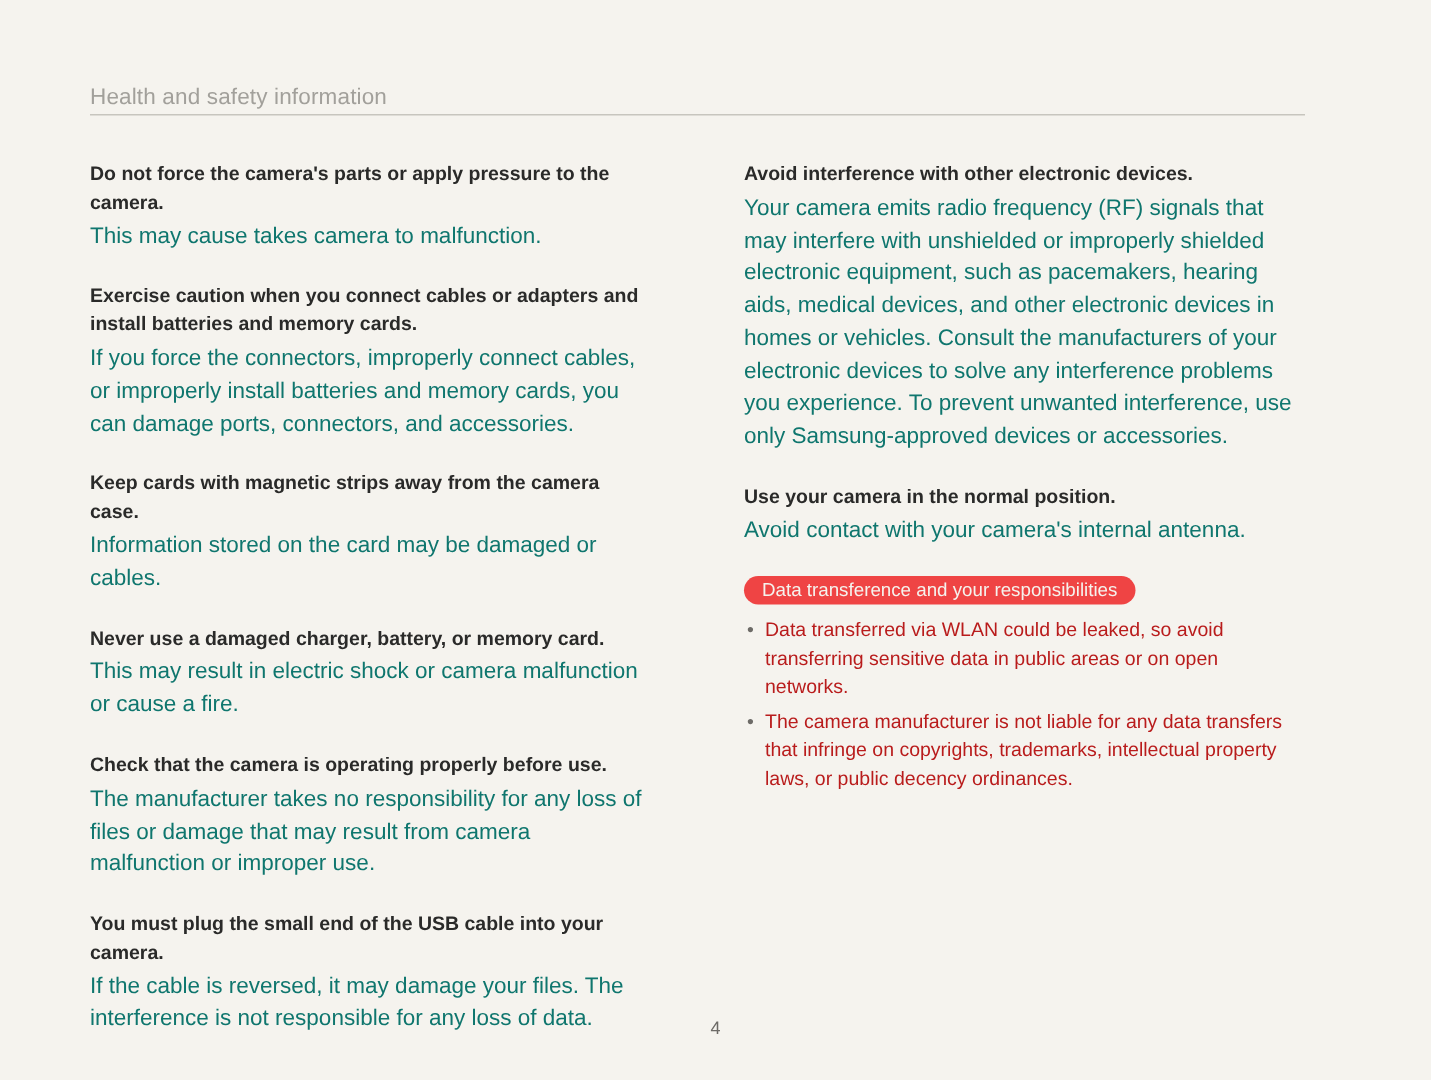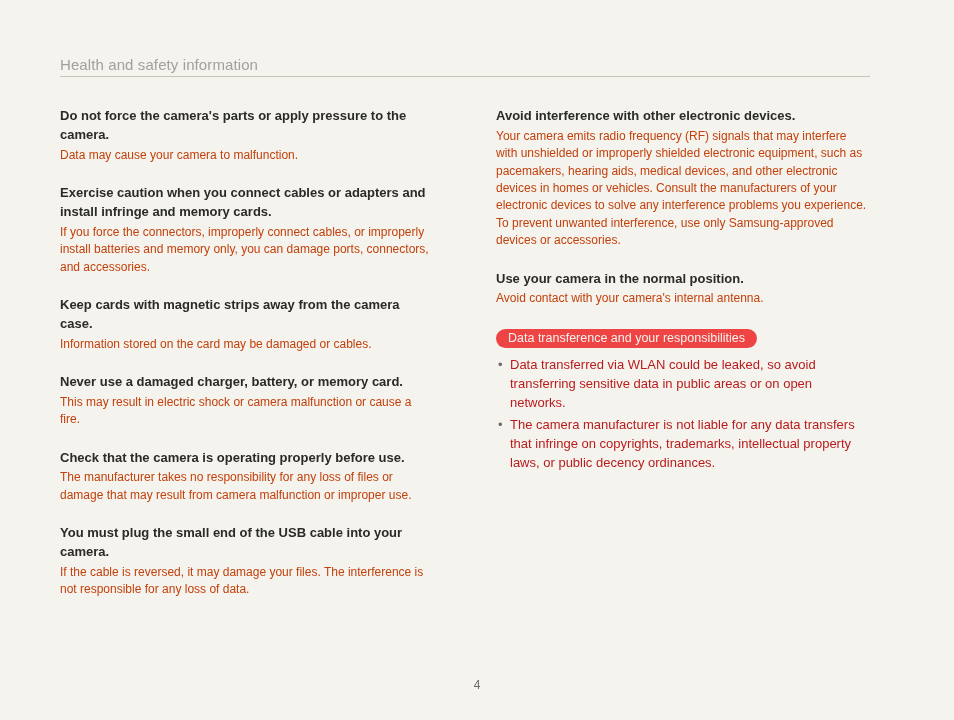--- a/index.html
+++ b/index.html
@@ -44,22 +44,22 @@
     margin-bottom: 20px;
   }
   .section-heading {
     font-size: 13px;
     color: #2a2a29;
     font-weight: 600;
     line-height: 1.45;
     margin: 0 0 2px 0;
   }
   .section-body {
-    font-size: 12px;
-    color: #c2410c;
+    font-size: 15px;
+    color: #0f766e;
     font-weight: 300;
     line-height: 1.45;
     margin: 0;
   }
   .tag-heading {
     display: inline-block;
     background: #ef4444;
     color: #f5f3ee;
     border-radius: 11px;
     padding: 2px 12px 3px 12px;
@@ -106,26 +106,26 @@
 
   <div class="header">Health and safety information</div>
   <hr class="header-line">
 
   <div class="columns">
 
     <div class="col">
 
       <div class="section">
         <p class="section-heading">Do not force the camera's parts or apply pressure to the camera.</p>
-        <p class="section-body">Data may cause your camera to malfunction.</p>
+        <p class="section-body">This may cause takes camera to malfunction.</p>
       </div>
 
       <div class="section">
-        <p class="section-heading">Exercise caution when you connect cables or adapters and install infringe and memory cards.</p>
-        <p class="section-body">If you force the connectors, improperly connect cables, or improperly install batteries and memory only, you can damage ports, connectors, and accessories.</p>
+        <p class="section-heading">Exercise caution when you connect cables or adapters and install batteries and memory cards.</p>
+        <p class="section-body">If you force the connectors, improperly connect cables, or improperly install batteries and memory cards, you can damage ports, connectors, and accessories.</p>
       </div>
 
       <div class="section">
         <p class="section-heading">Keep cards with magnetic strips away from the camera case.</p>
         <p class="section-body">Information stored on the card may be damaged or cables.</p>
       </div>
 
       <div class="section">
         <p class="section-heading">Never use a damaged charger, battery, or memory card.</p>
         <p class="section-body">This may result in electric shock or camera malfunction or cause a fire.</p>

